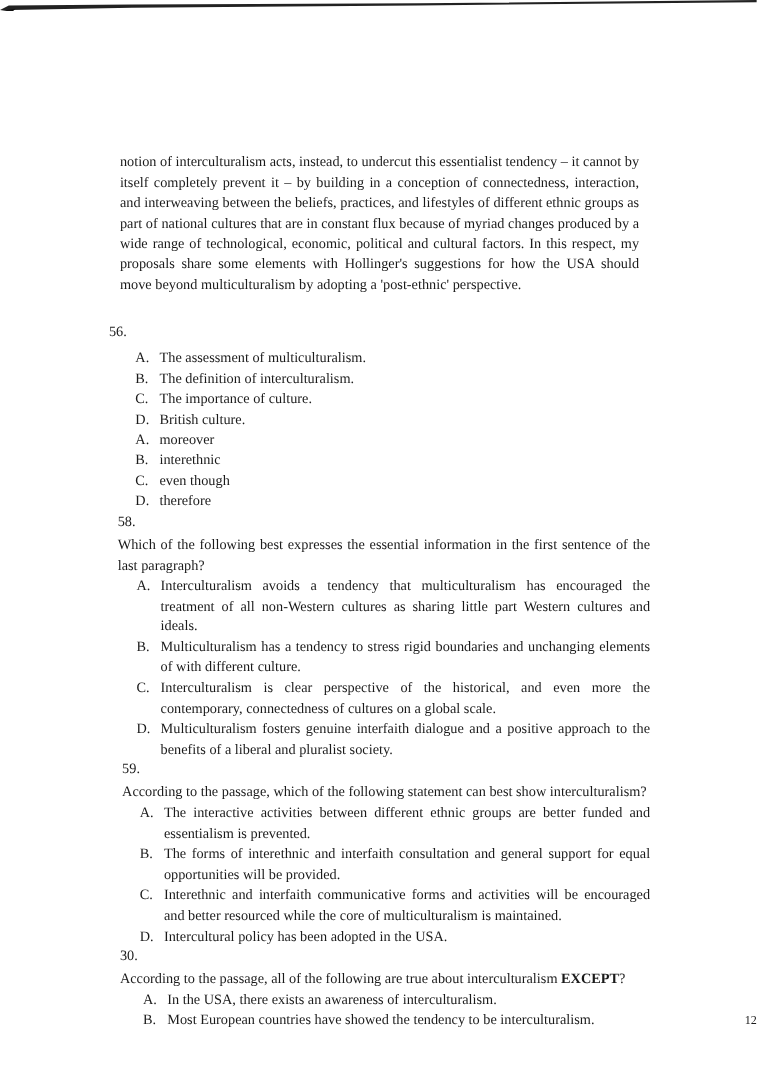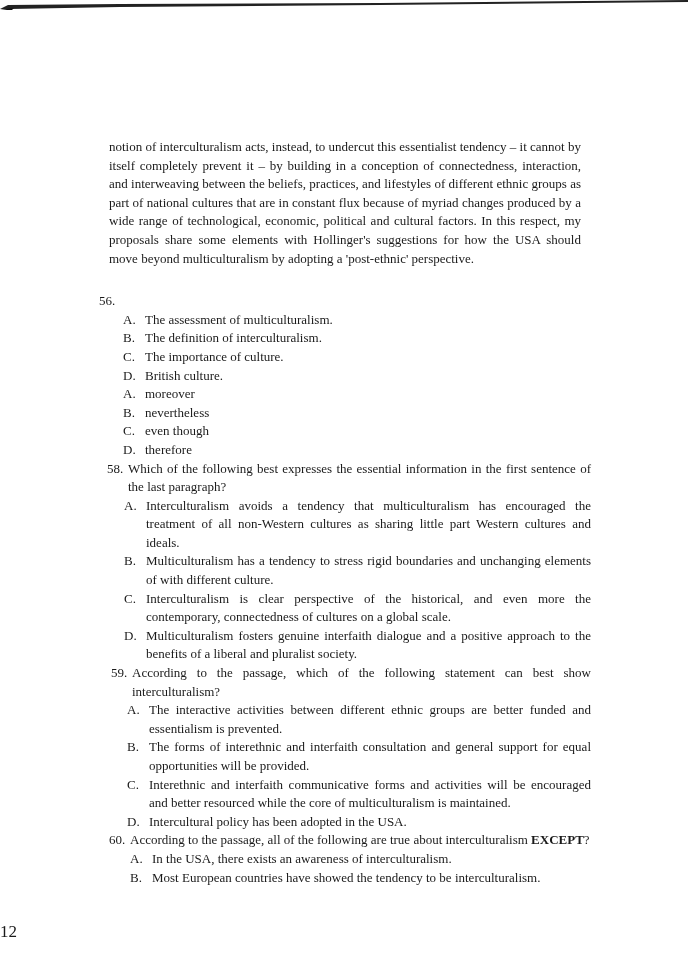--- a/index.html
+++ b/index.html
@@ -10,30 +10,30 @@
   }
   .scan-edge {
     position: absolute; left: 0; top: 0; width: 688px; height: 12px;
   }
   .page {
     position: absolute; left: 99px; top: 128px; width: 492px;
     font-size: 13px; line-height: 18.6px;
   }
   .para { text-align: justify; text-align-last: left; margin: 10px; }
   .q { margin: 0; }
-  .q-head { display: flex; }
+  .q-head { display: flex; flex-direction: column; }
   .q-text { text-align: justify; }
   .opts { margin: 0; padding: 0; list-style: none; }
   .opt { display: flex; }
   .opt-letter { flex: 0 0 22px; }
   .opt-text { flex: 1; text-align: justify; }
   .blank { display: inline-block; width: 48px; border-bottom: 1px solid #1a1a1a; height: 12px; vertical-align: baseline; }
   .page-number {
-    position: absolute; left: 0; width: 688px; top: 922px; text-align: left;
-    font-size: 17px;
+    position: absolute; left: 0; width: 688px; top: 922px; text-align: right;
+    font-size: 11px;
   }
   b { font-weight: bold; }
 </style>
 </head>
 <body>
 
 <svg class="scan-edge" viewBox="0 0 688 12" preserveAspectRatio="none">
   <path d="M0 9 L8 5 L120 4 L380 3 L688 0 L688 2 L380 5 L120 7 L10 9 Z" fill="#222"></path>
   <path d="M0 10 L14 8 L12 10 Z" fill="#111"></path>
 </svg>
@@ -69,21 +69,21 @@
   </div>
 
   <div class="q">
     <ul class="opts" style="margin-left:24px">
       <li class="opt">
           <span class="opt-letter">A.</span>
           <span class="opt-text">moreover</span>
         </li>
       <li class="opt">
           <span class="opt-letter">B.</span>
-          <span class="opt-text">nevertheless</span>
+          <span class="opt-text">interethnic</span>
         </li>
       <li class="opt">
           <span class="opt-letter">C.</span>
           <span class="opt-text">even though</span>
         </li>
       <li class="opt">
           <span class="opt-letter">D.</span>
           <span class="opt-text">therefore</span>
         </li>
     </ul>
@@ -134,21 +134,21 @@
         </li>
       <li class="opt">
           <span class="opt-letter">D.</span>
           <span class="opt-text">Intercultural policy has been adopted in the USA.</span>
         </li>
     </ul>
   </div>
 
   <div class="q">
     <div class="q-head" style="margin-left:10px">
-      <span style="flex:0 0 21px">60.</span>
+      <span style="flex:0 0 21px">30.</span>
       <span class="q-text"><span>According to the passage, all of the following are true about interculturalism</span> <b>EXCEPT</b><span>?</span></span>
     </div>
     <ul class="opts" style="margin-left:31px">
       <li class="opt">
           <span class="opt-letter">A.</span>
           <span class="opt-text">In the USA, there exists an awareness of interculturalism.</span>
         </li>
       <li class="opt">
           <span class="opt-letter">B.</span>
           <span class="opt-text">Most European countries have showed the tendency to be interculturalism.</span>

